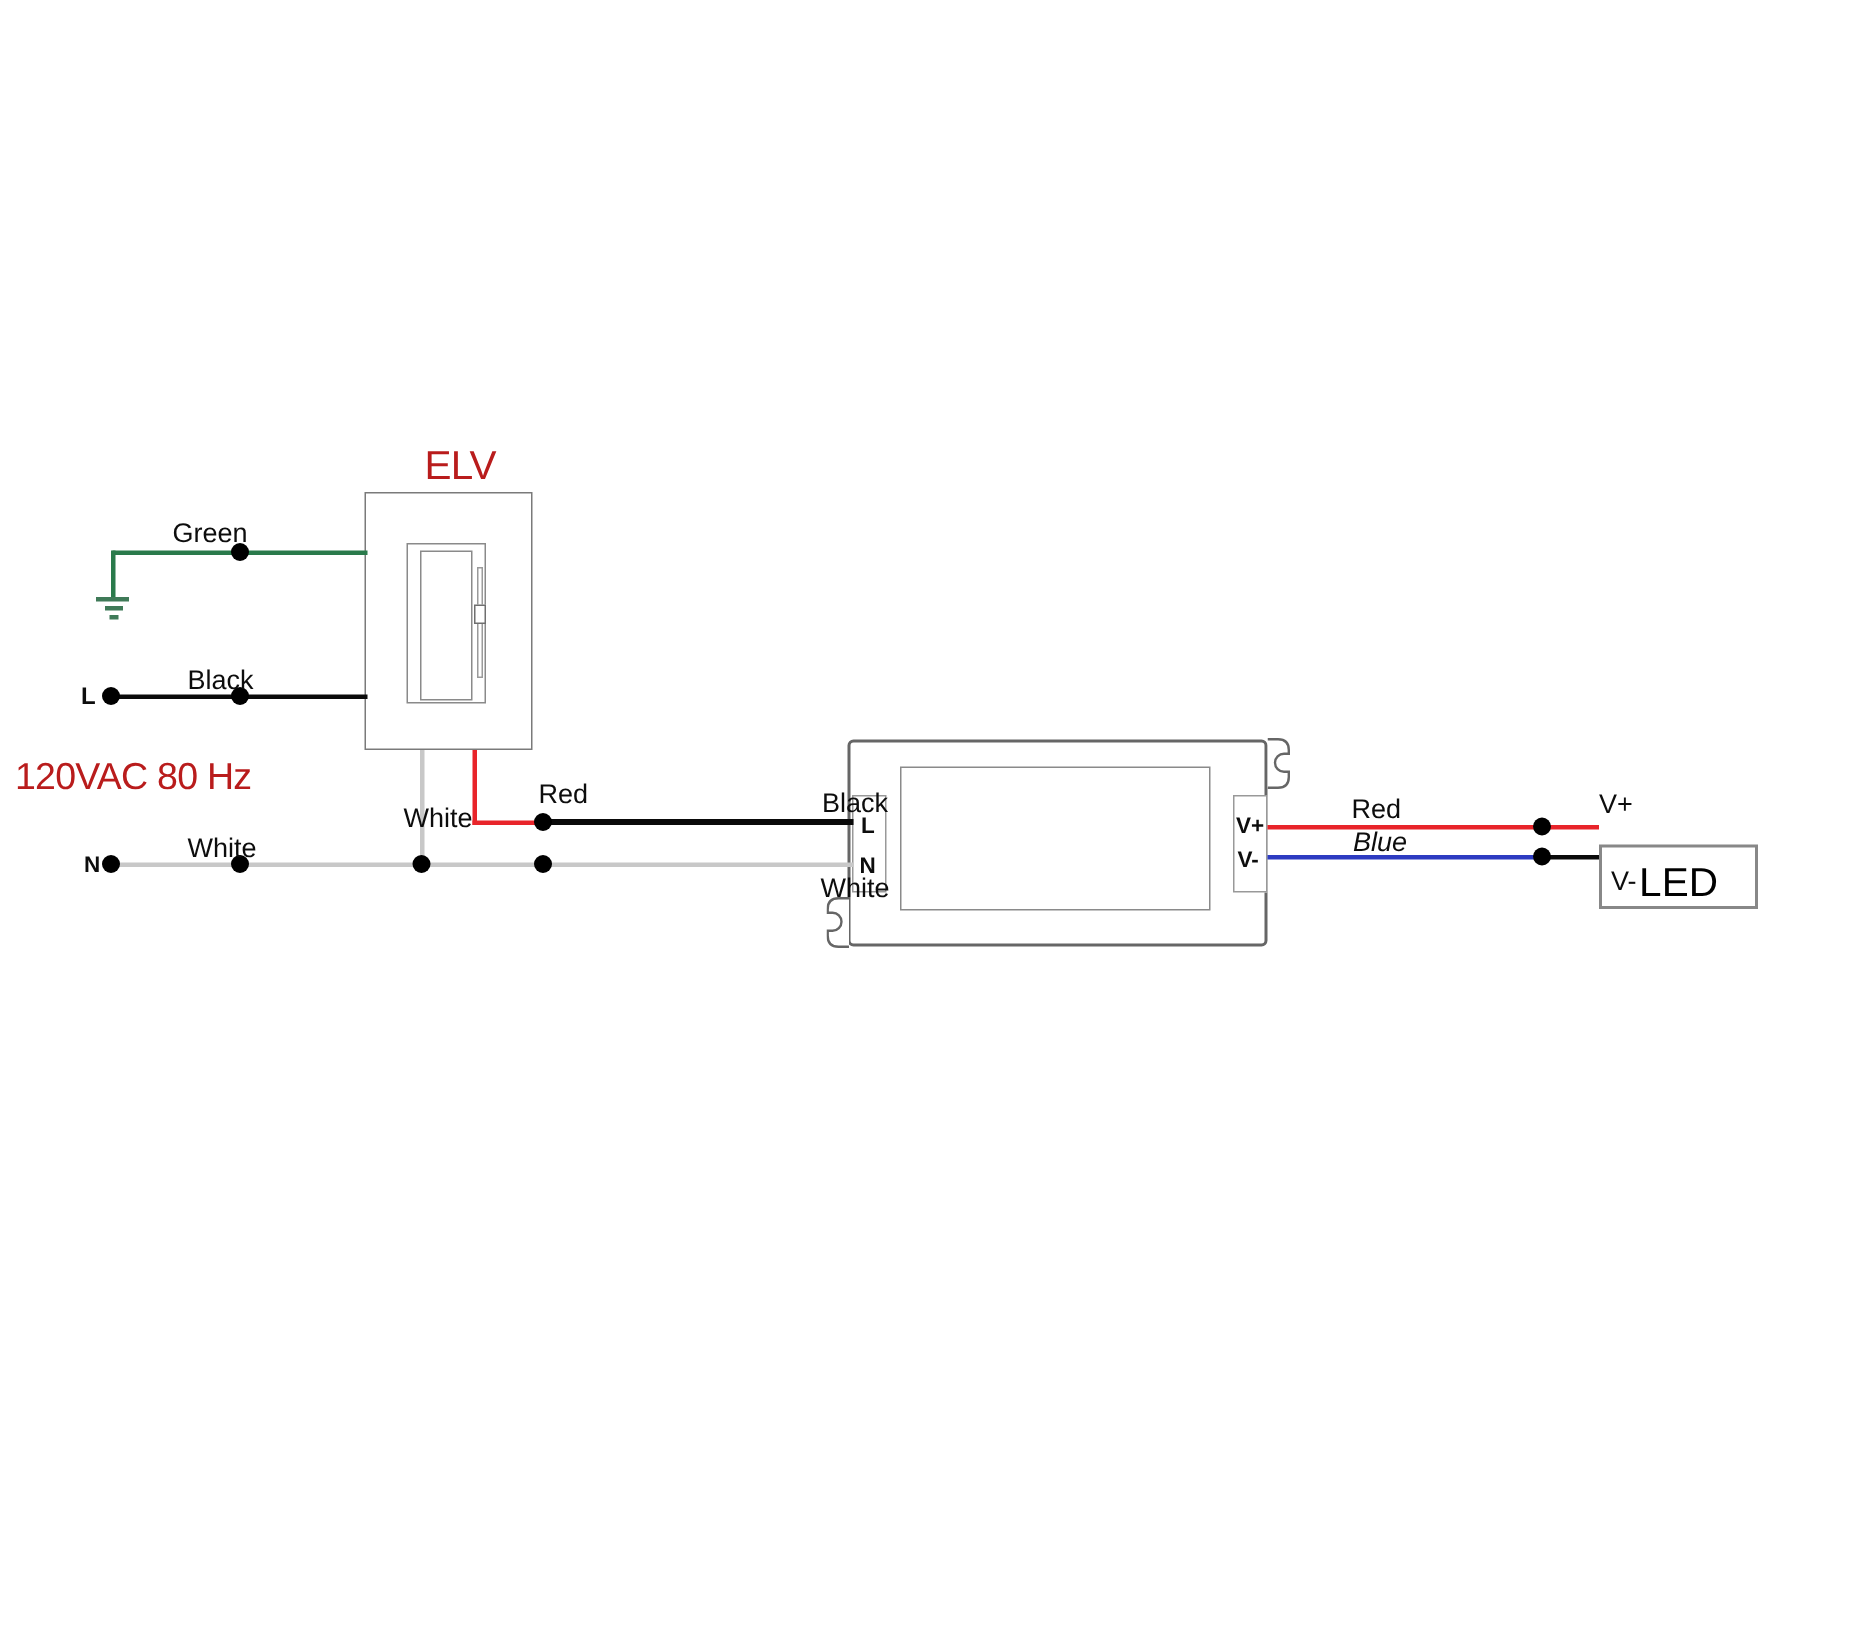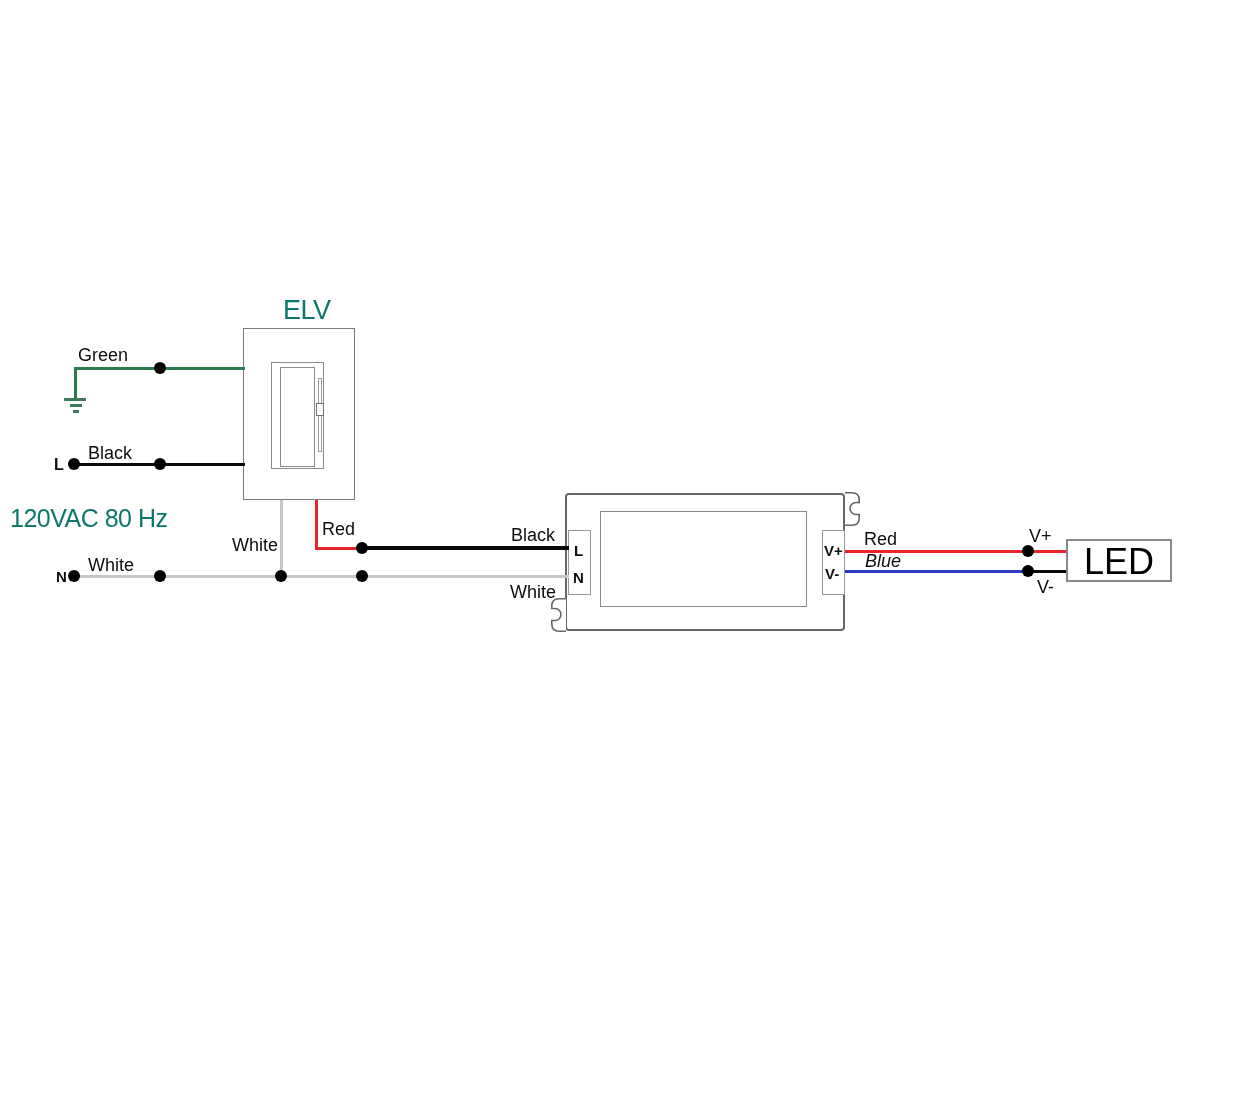--- a/index.html
+++ b/index.html
@@ -1,34 +1,34 @@
 <!DOCTYPE html>
 <html><head>
 <meta charset="utf-8">
 <style>
   html,body{margin:0;padding:0;background:#fff;}
   #canvas{
     position:relative;width:1249px;height:1098px;background:#fff;overflow:hidden;
     font-family:"Liberation Sans",sans-serif;color:#000;
   }
   .abs{position:absolute;}
-  .lbl{position:absolute;font-size:18px;line-height:1;white-space:nowrap;color:#0d0d0d;}
-  .lbl-big{position:absolute;font-size:25px;line-height:1;letter-spacing:-0.5px;white-space:nowrap;color:#0f766e;}
+  .lbl{position:absolute;font-size:18px;line-height:1;white-space:nowrap;color:#0d0d0d;margin-left:37px;}
+  .lbl-big{position:absolute;font-size:25px;line-height:1;letter-spacing:-0.5px;white-space:nowrap;color:#b91c1c;}
   .lbl-term{position:absolute;font-size:15px;line-height:1;font-weight:bold;white-space:nowrap;color:#0d0d0d;}
   .wire{position:absolute;}
   .dot{position:absolute;width:12px;height:12px;border-radius:50%;background:#000;transform:translate(-50%,-50%);}
   .box{position:absolute;background:#fff;box-sizing:border-box;}
   
   .w-green{background:#2a7a4b;}
   .w-black{background:#0a0a0a;}
   .w-white{background:#c8c8c8;}
   .w-red{background:#e8242a;}
   .w-blue{background:#2d3bc1;}
   .gnd-bar{position:absolute;height:3px;background:#3f7a58;}
-  #led-box{display:flex;align-items:flex-start;justify-content:center;font-size:36px;letter-spacing:0;}
+  #led-box{display:flex;align-items:flex-end;justify-content:center;font-size:27px;letter-spacing:0;margin-top:24px;}
 </style>
 </head>
 <body>
 
 <div id="canvas">
 
   <div class="box" style="left:243px;top:328px;width:112px;height:172px;border:1.5px solid #7a7a7a;"></div>
   <div class="box" style="left:271px;top:362px;width:53px;height:107px;border:1.5px solid #8a8a8a;"></div>
   <div class="box" style="left:280px;top:367px;width:35px;height:100px;border:1.5px solid #8a8a8a;"></div>
   <div class="box" style="left:318px;top:378px;width:4px;height:74px;border:1px solid #9a9a9a;"></div>

